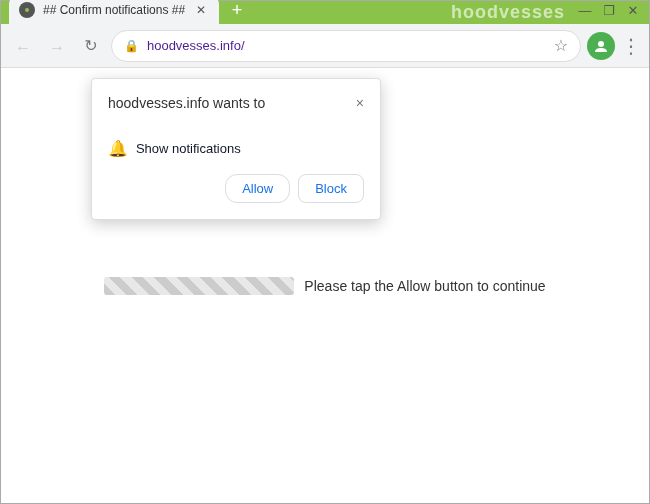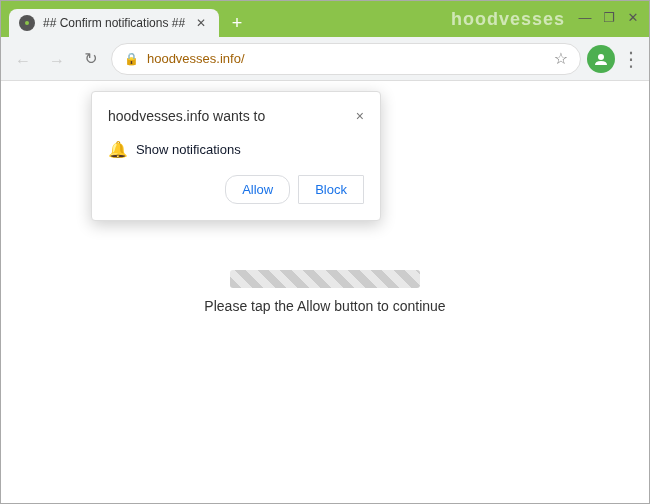--- a/index.html
+++ b/index.html
@@ -4,21 +4,21 @@
   <style>
     * { margin: 0; padding: 0; box-sizing: border-box; }
     body { width: 650px; height: 504px; overflow: hidden; font-family: Arial, sans-serif; background: #fff; }
 
     
     .browser-window { width: 650px; height: 504px; display: flex; flex-direction: column; border: 1px solid #aaa; }
 
     
     .title-bar {
       background: #8bc34a;
-      height: 36px;
+      height: 23px;
       display: flex;
       align-items: center;
       padding: 0 8px;
       gap: 4px;
     }
     .tab-area {
       display: flex;
       align-items: flex-end;
       flex: 1;
       height: 100%;
@@ -112,21 +112,21 @@
       height: 32px;
       background: #fff;
       border: 1px solid #ddd;
       border-radius: 16px;
       display: flex;
       align-items: center;
       padding: 0 12px;
       gap: 8px;
     }
     .lock-icon { color: #555; font-size: 12px; }
-    .address-text { font-size: 13px; color: #a16207; flex: 1; }
+    .address-text { font-size: 13px; color: #4c1d95; flex: 1; }
     .star-btn { color: #777; font-size: 16px; }
     .profile-btn {
       width: 28px; height: 28px;
       border-radius: 50%;
       background: #4caf50;
       display: flex; align-items: center; justify-content: center;
       color: white; font-size: 14px;
     }
     .menu-btn { color: #777; font-size: 20px; cursor: pointer; }
 
@@ -149,21 +149,21 @@
       background: #fff;
       border: 1px solid #ddd;
       border-radius: 4px;
       box-shadow: 0 4px 16px rgba(0,0,0,0.2);
       padding: 16px;
     }
     .popup-header {
       display: flex;
       justify-content: space-between;
       align-items: center;
-      margin-bottom: 16px;
+      margin-bottom: 28px;
     }
     .popup-title {
       font-size: 14px;
       color: #333;
       font-weight: 500;
     }
     .popup-close {
       color: #777;
       font-size: 14px;
       cursor: pointer;
@@ -188,30 +188,29 @@
       border: 1px solid #dadce0;
       border-radius: 12px;
       font-size: 13px;
       color: #1a73e8;
       cursor: pointer;
     }
     .btn-block {
       padding: 6px 16px;
       background: #fff;
       border: 1px solid #dadce0;
-      border-radius: 1px;
+      border-radius: 8px;
       font-size: 13px;
       color: #1a73e8;
       cursor: pointer;
     }
 
     
     .page-message {
       display: flex;
-      flex-direction: column;
       align-items: center;
       gap: 10px;
     }
     .loading-bar {
       width: 190px;
       height: 18px;
       background: repeating-linear-gradient(
         45deg,
         #ccc 0px,
         #ccc 8px,

